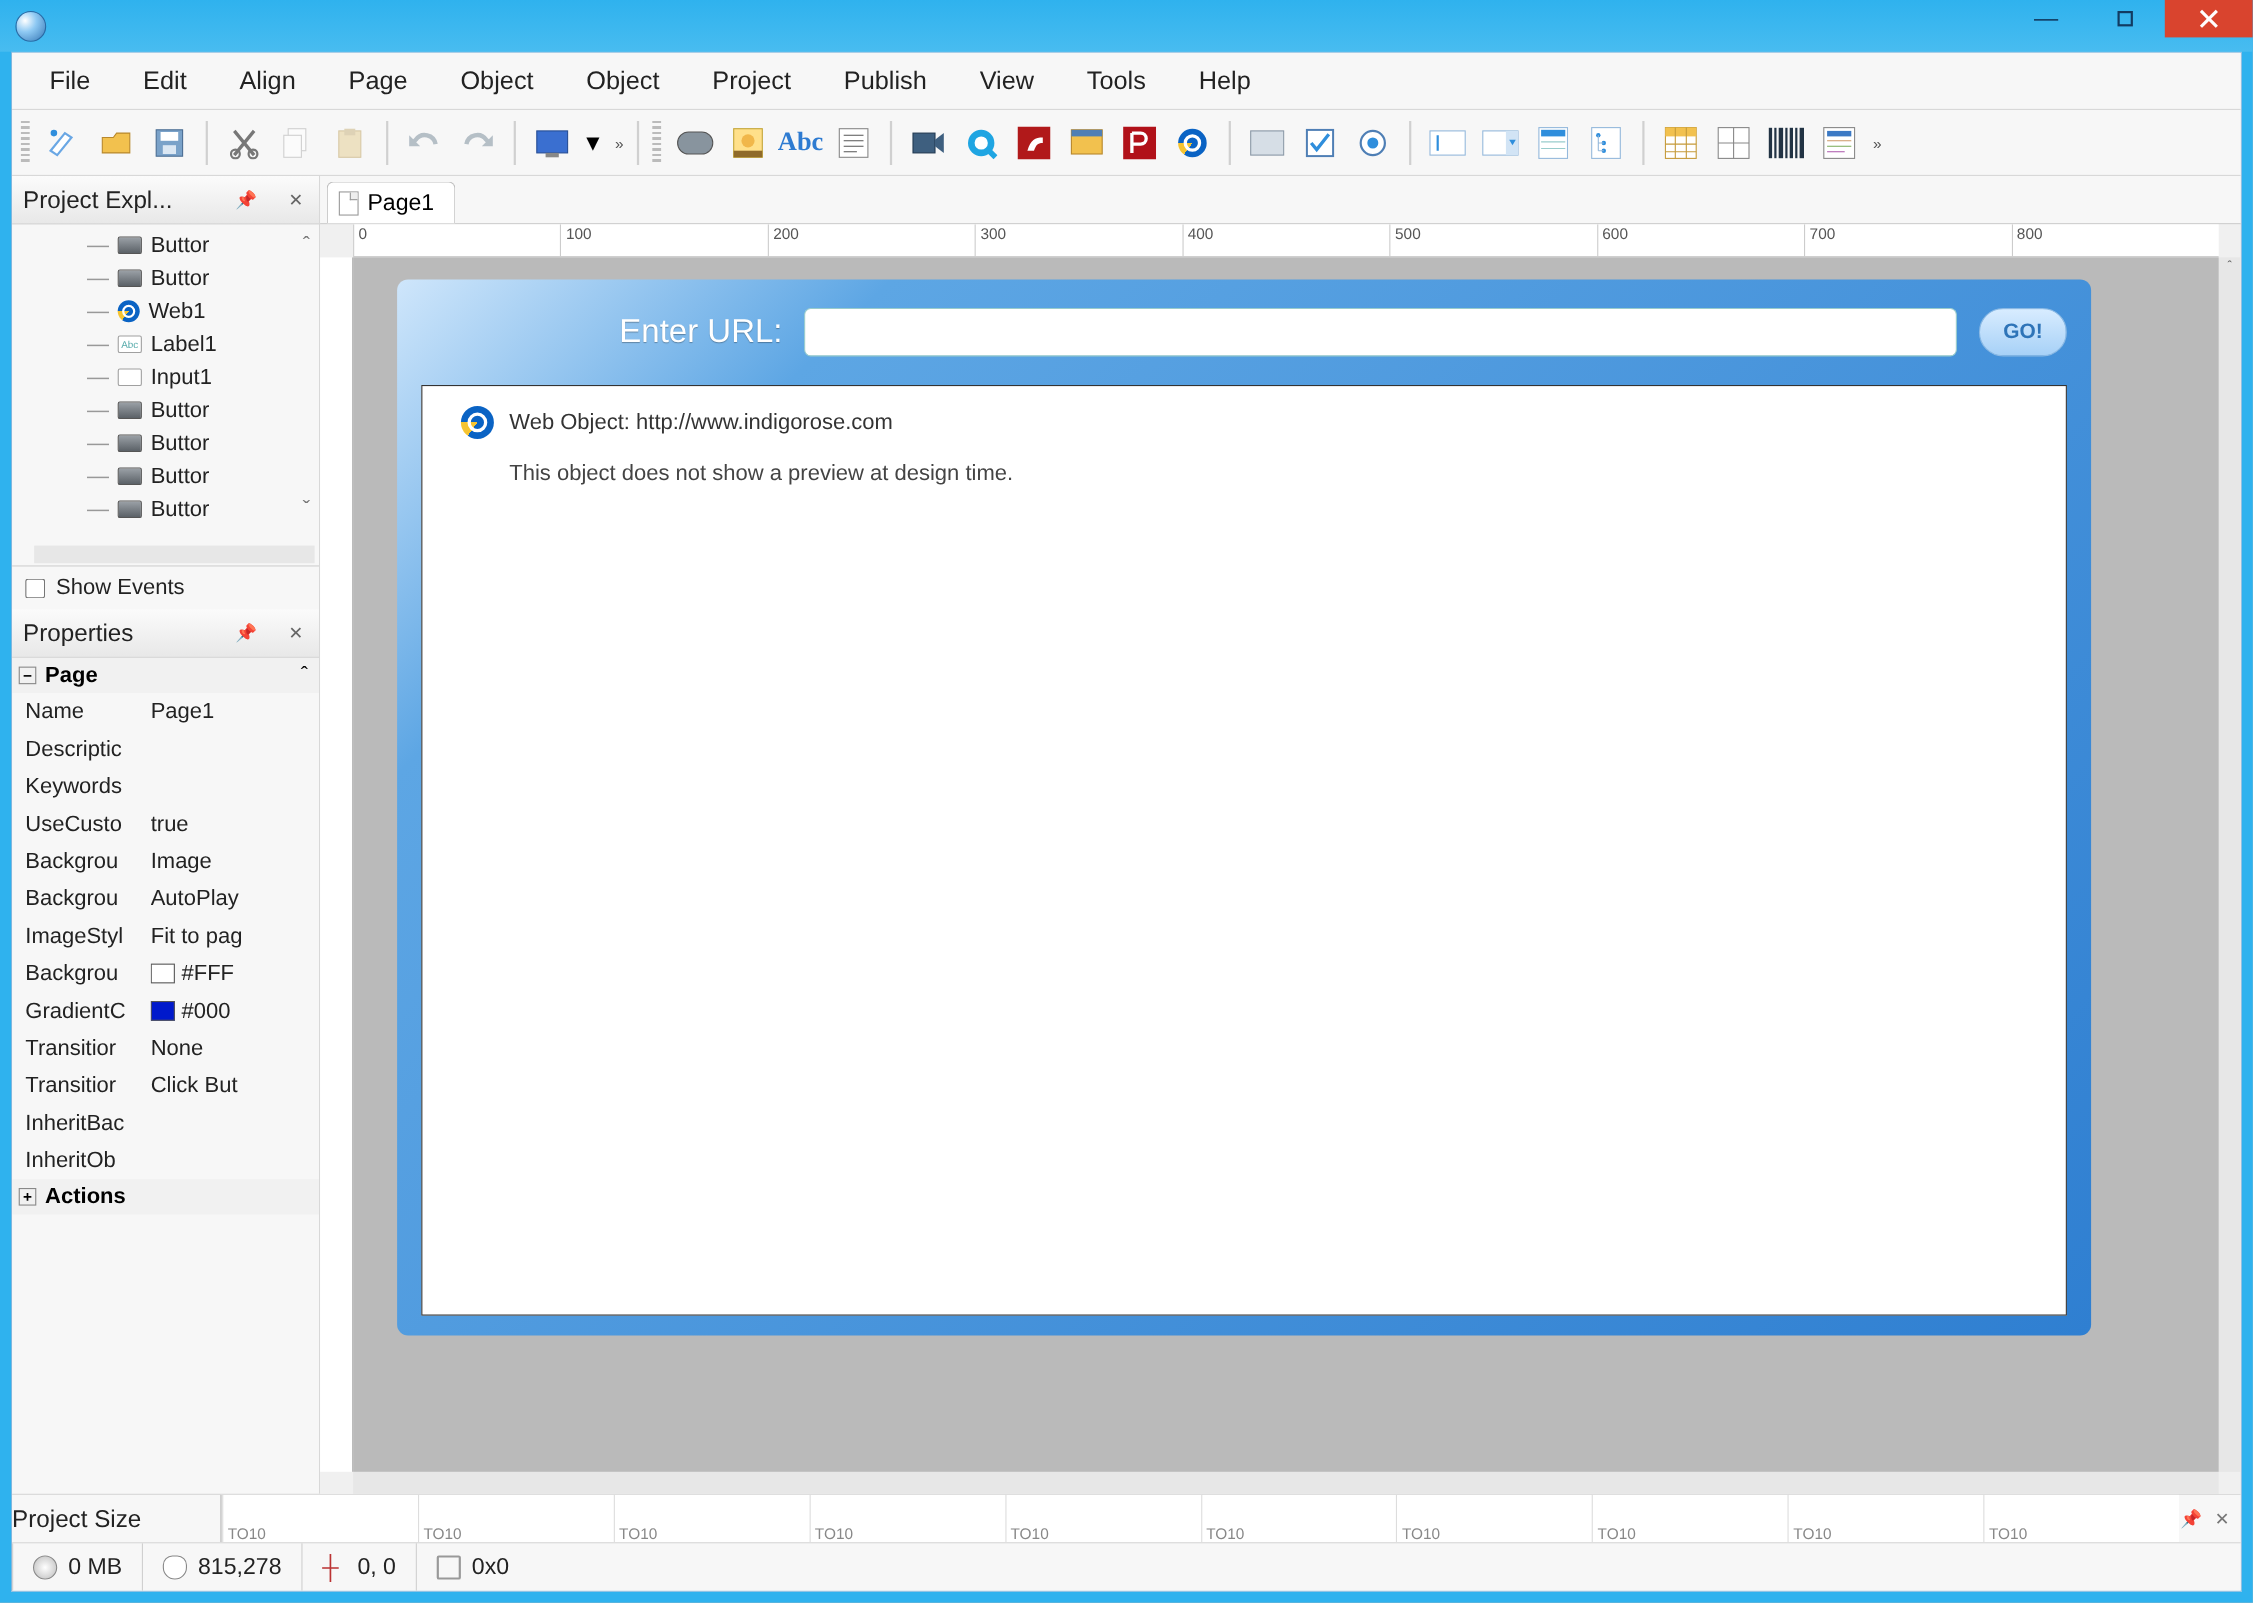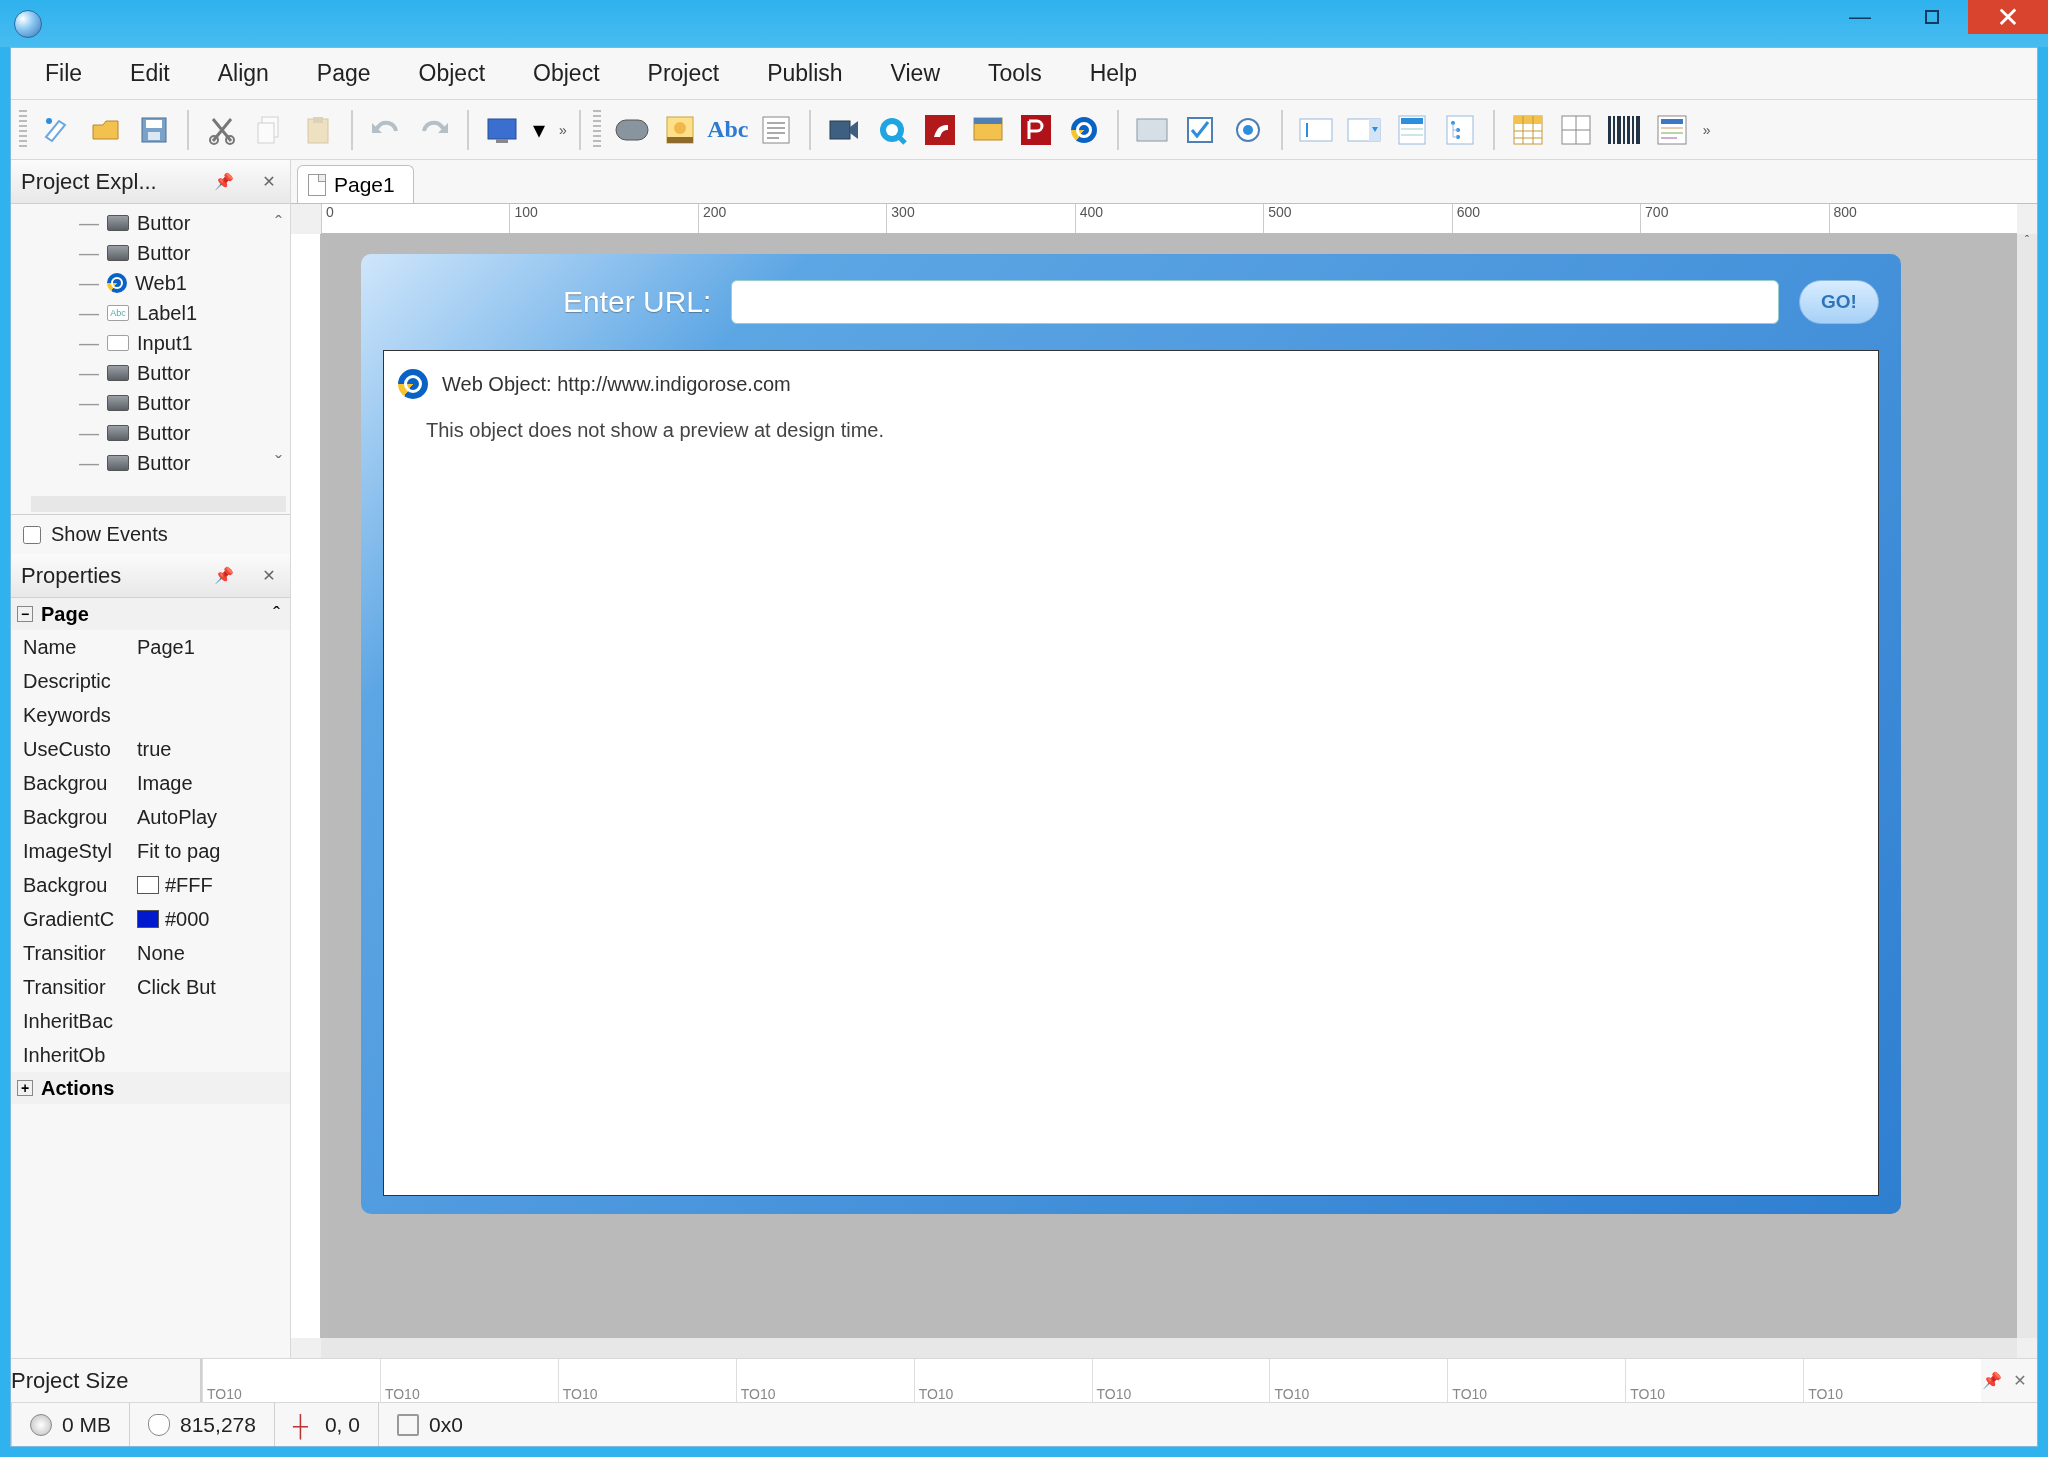--- a/index.html
+++ b/index.html
@@ -73,25 +73,25 @@
 .canvas-scroll{position:absolute;top:30px;left:30px;right:20px;bottom:20px;background:#bababa;overflow:auto;padding:20px 40px;}
 .hscroll{position:absolute;bottom:0;left:30px;right:20px;height:20px;background:#e7e7e7;}
 .vscroll{position:absolute;top:30px;right:0;width:20px;bottom:20px;background:#e7e7e7;display:flex;flex-direction:column;align-items:center;font-size:12px;color:#555;}
 
 .page{width:1540px;height:960px;background:linear-gradient(135deg,#cfe6fb 0%,#5da6e4 18%,#2f7fd1 100%);border-radius:10px;padding:18px 22px;display:flex;flex-direction:column;}
 .urlrow{height:60px;display:flex;align-items:center;gap:20px;padding-left:180px;}
 .urlrow label{font-size:30px;color:#fff;text-shadow:0 1px 1px rgba(0,0,0,.3);}
 .urlrow input{flex:1;height:44px;background:#fff;border:1px solid #9cc;border-radius:6px;font-size:22px;padding:0 12px;}
 .gobtn{width:80px;height:44px;background:linear-gradient(#d8ecff,#a7d1f7);border:1px solid #8ab9e4;border-radius:22px;color:#2e74b8;font-weight:bold;font-size:19px;display:flex;align-items:center;justify-content:center;cursor:pointer;}
 
-.webobj{flex:1;background:#fff;border:1px solid #333;margin-top:18px;padding:18px 14px;font-size:20px;color:#333;}
+.webobj{flex:1;background:#fff;border:1px solid #333;margin-top:18px;padding:18px 35px;font-size:20px;color:#333;}
 .webobj .hdr{display:flex;align-items:center;gap:14px;}
 .webobj .hdr .ie{width:30px;height:30px;border-radius:50%;background:conic-gradient(#0a63c4 0 60%, #f6c431 60% 75%, #0a63c4 75%);position:relative;}
 .webobj .hdr .ie::after{content:"";position:absolute;inset:6px;border:3px solid #fff;border-radius:50%;}
-.webobj .note{margin-top:20px;margin-left:28px;color:#444;}
+.webobj .note{margin-top:20px;margin-left:44px;color:#444;}
 
 
 .projsize{height:44px;background:#f7f7f7;border-top:1px solid #d8d8d8;display:flex;align-items:center;}
 .projsize .ps-hdr{width:190px;padding-left:0;font-size:22px;color:#222;height:100%;display:flex;align-items:center;border-right:1px solid #d0d0d0;}
 .projsize .ps-ruler{flex:1;height:100%;background:#fff;border-left:1px solid #d0d0d0;display:flex;font-size:14px;color:#888;}
 .projsize .ps-ruler span{flex:1;border-left:1px solid #ddd;padding-left:4px;display:flex;align-items:flex-end;}
 .projsize .hbtn{width:22px;height:20px;margin-right:6px;display:flex;align-items:center;justify-content:center;color:#777;}
 
 
 .statusbar{height:44px;background:#f7f7f7;border-top:1px solid #d8d8d8;display:flex;align-items:center;font-size:21px;color:#222;}

